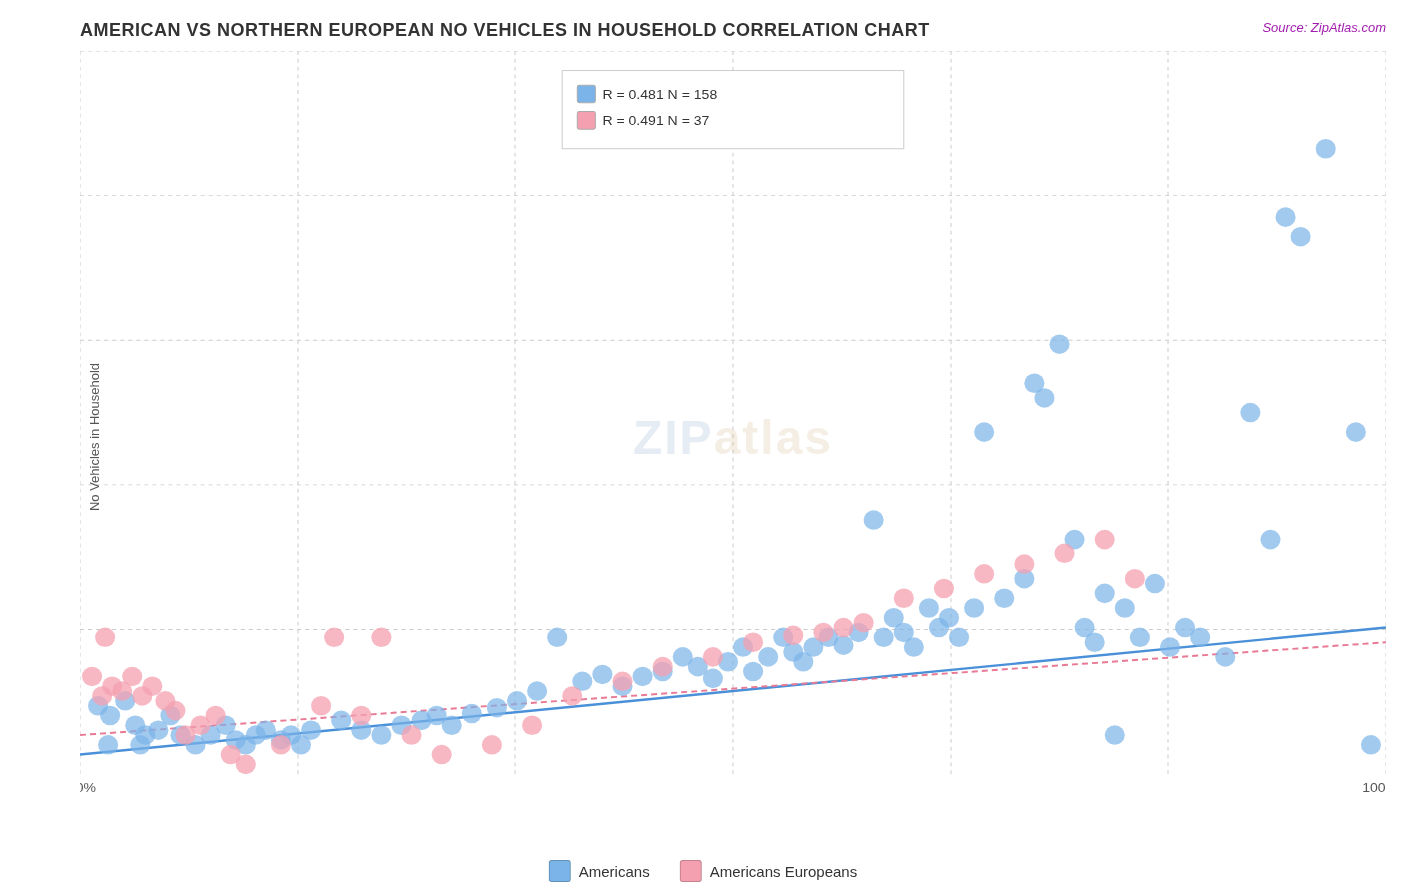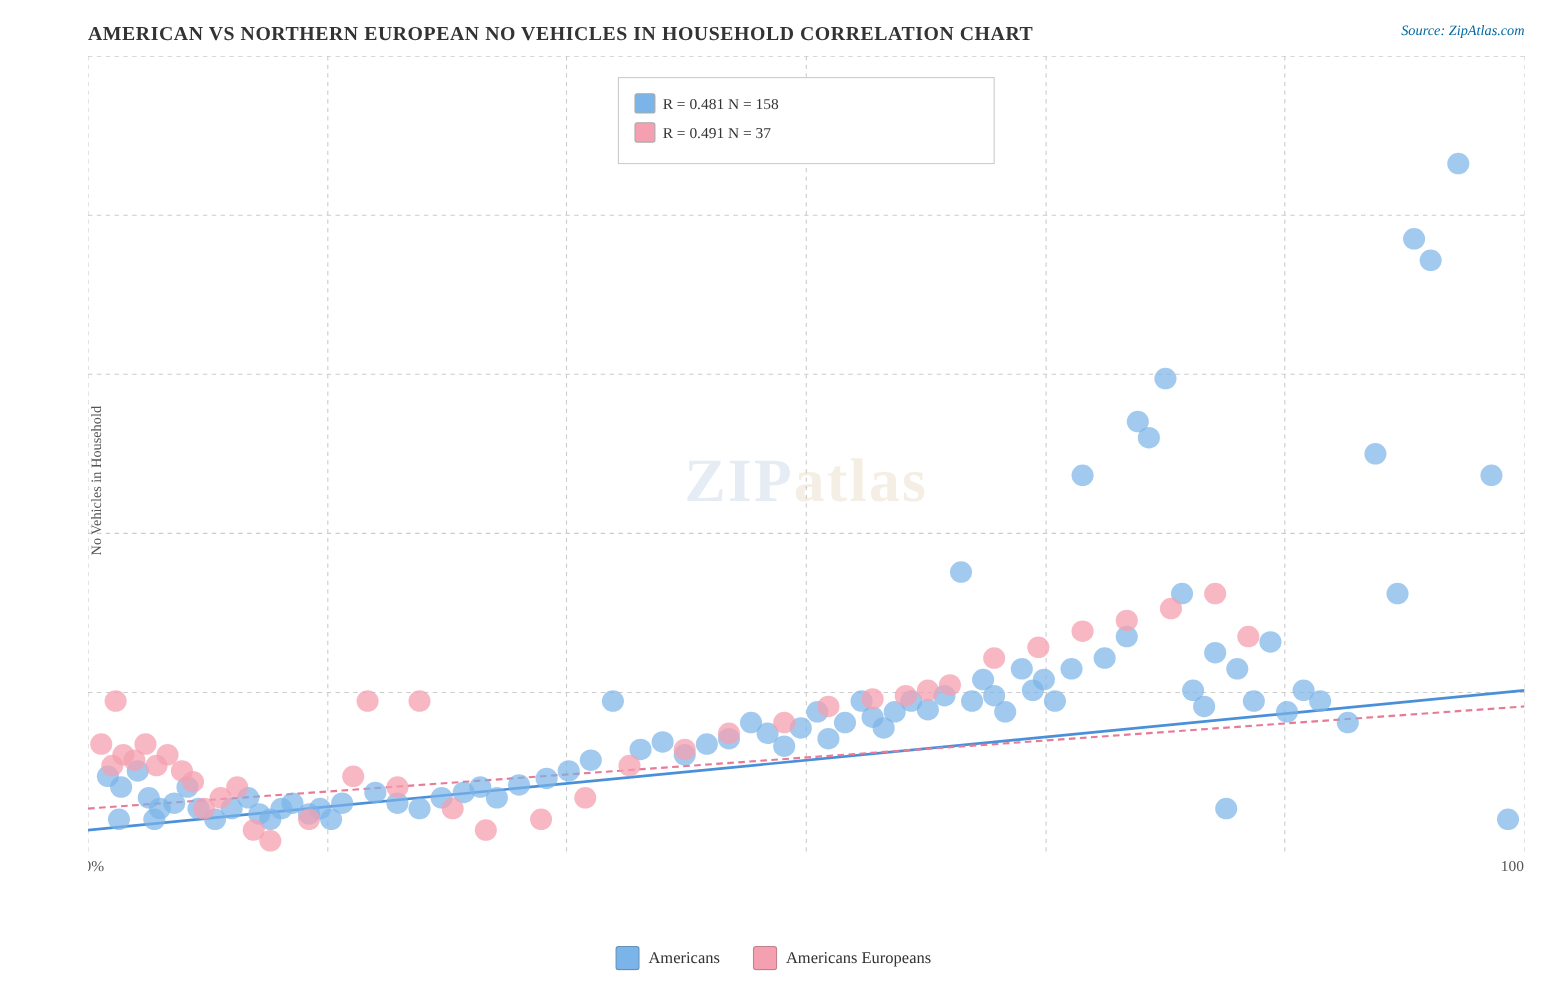--- a/index.html
+++ b/index.html
@@ -8,36 +8,35 @@
       height: 892px;
       background: #fff;
       font-family: Arial, sans-serif;
       overflow: hidden;
     }
     .chart-container {
       width: 1406px;
       height: 892px;
       position: relative;
       padding: 20px 20px 60px 80px;
-      font-family: Liberation Serif, serif;
     }
     .chart-title {
       font-size: 18px;
       font-weight: bold;
       color: #333;
       letter-spacing: 0.5px;
       margin-bottom: 10px;
       text-transform: uppercase;
     }
     .source-label {
       position: absolute;
       top: 20px;
       right: 20px;
       font-size: 13px;
-      color: #0369a1;
+      color: #a21caf;
       font-style: italic;
     }
     .chart-area {
       position: relative;
       width: 100%;
       height: calc(100% - 40px);
     }
     .y-axis-label {
       position: absolute;
       left: -60px;
@@ -71,21 +70,21 @@
       width: 22px;
       height: 22px;
       border-radius: 3px;
       border: 1.5px solid rgba(0,0,0,0.2);
     }
     .watermark {
       position: absolute;
       top: 50%;
       left: 50%;
       transform: translate(-50%, -50%);
-      font-size: 56px;
+      font-size: 48px;
       font-weight: bold;
       color: rgba(180,200,220,0.25);
       pointer-events: none;
       white-space: nowrap;
       letter-spacing: 2px;
     }
     .watermark span.zip {
       color: rgba(150,180,210,0.25);
     }
     .watermark span.atlas {

